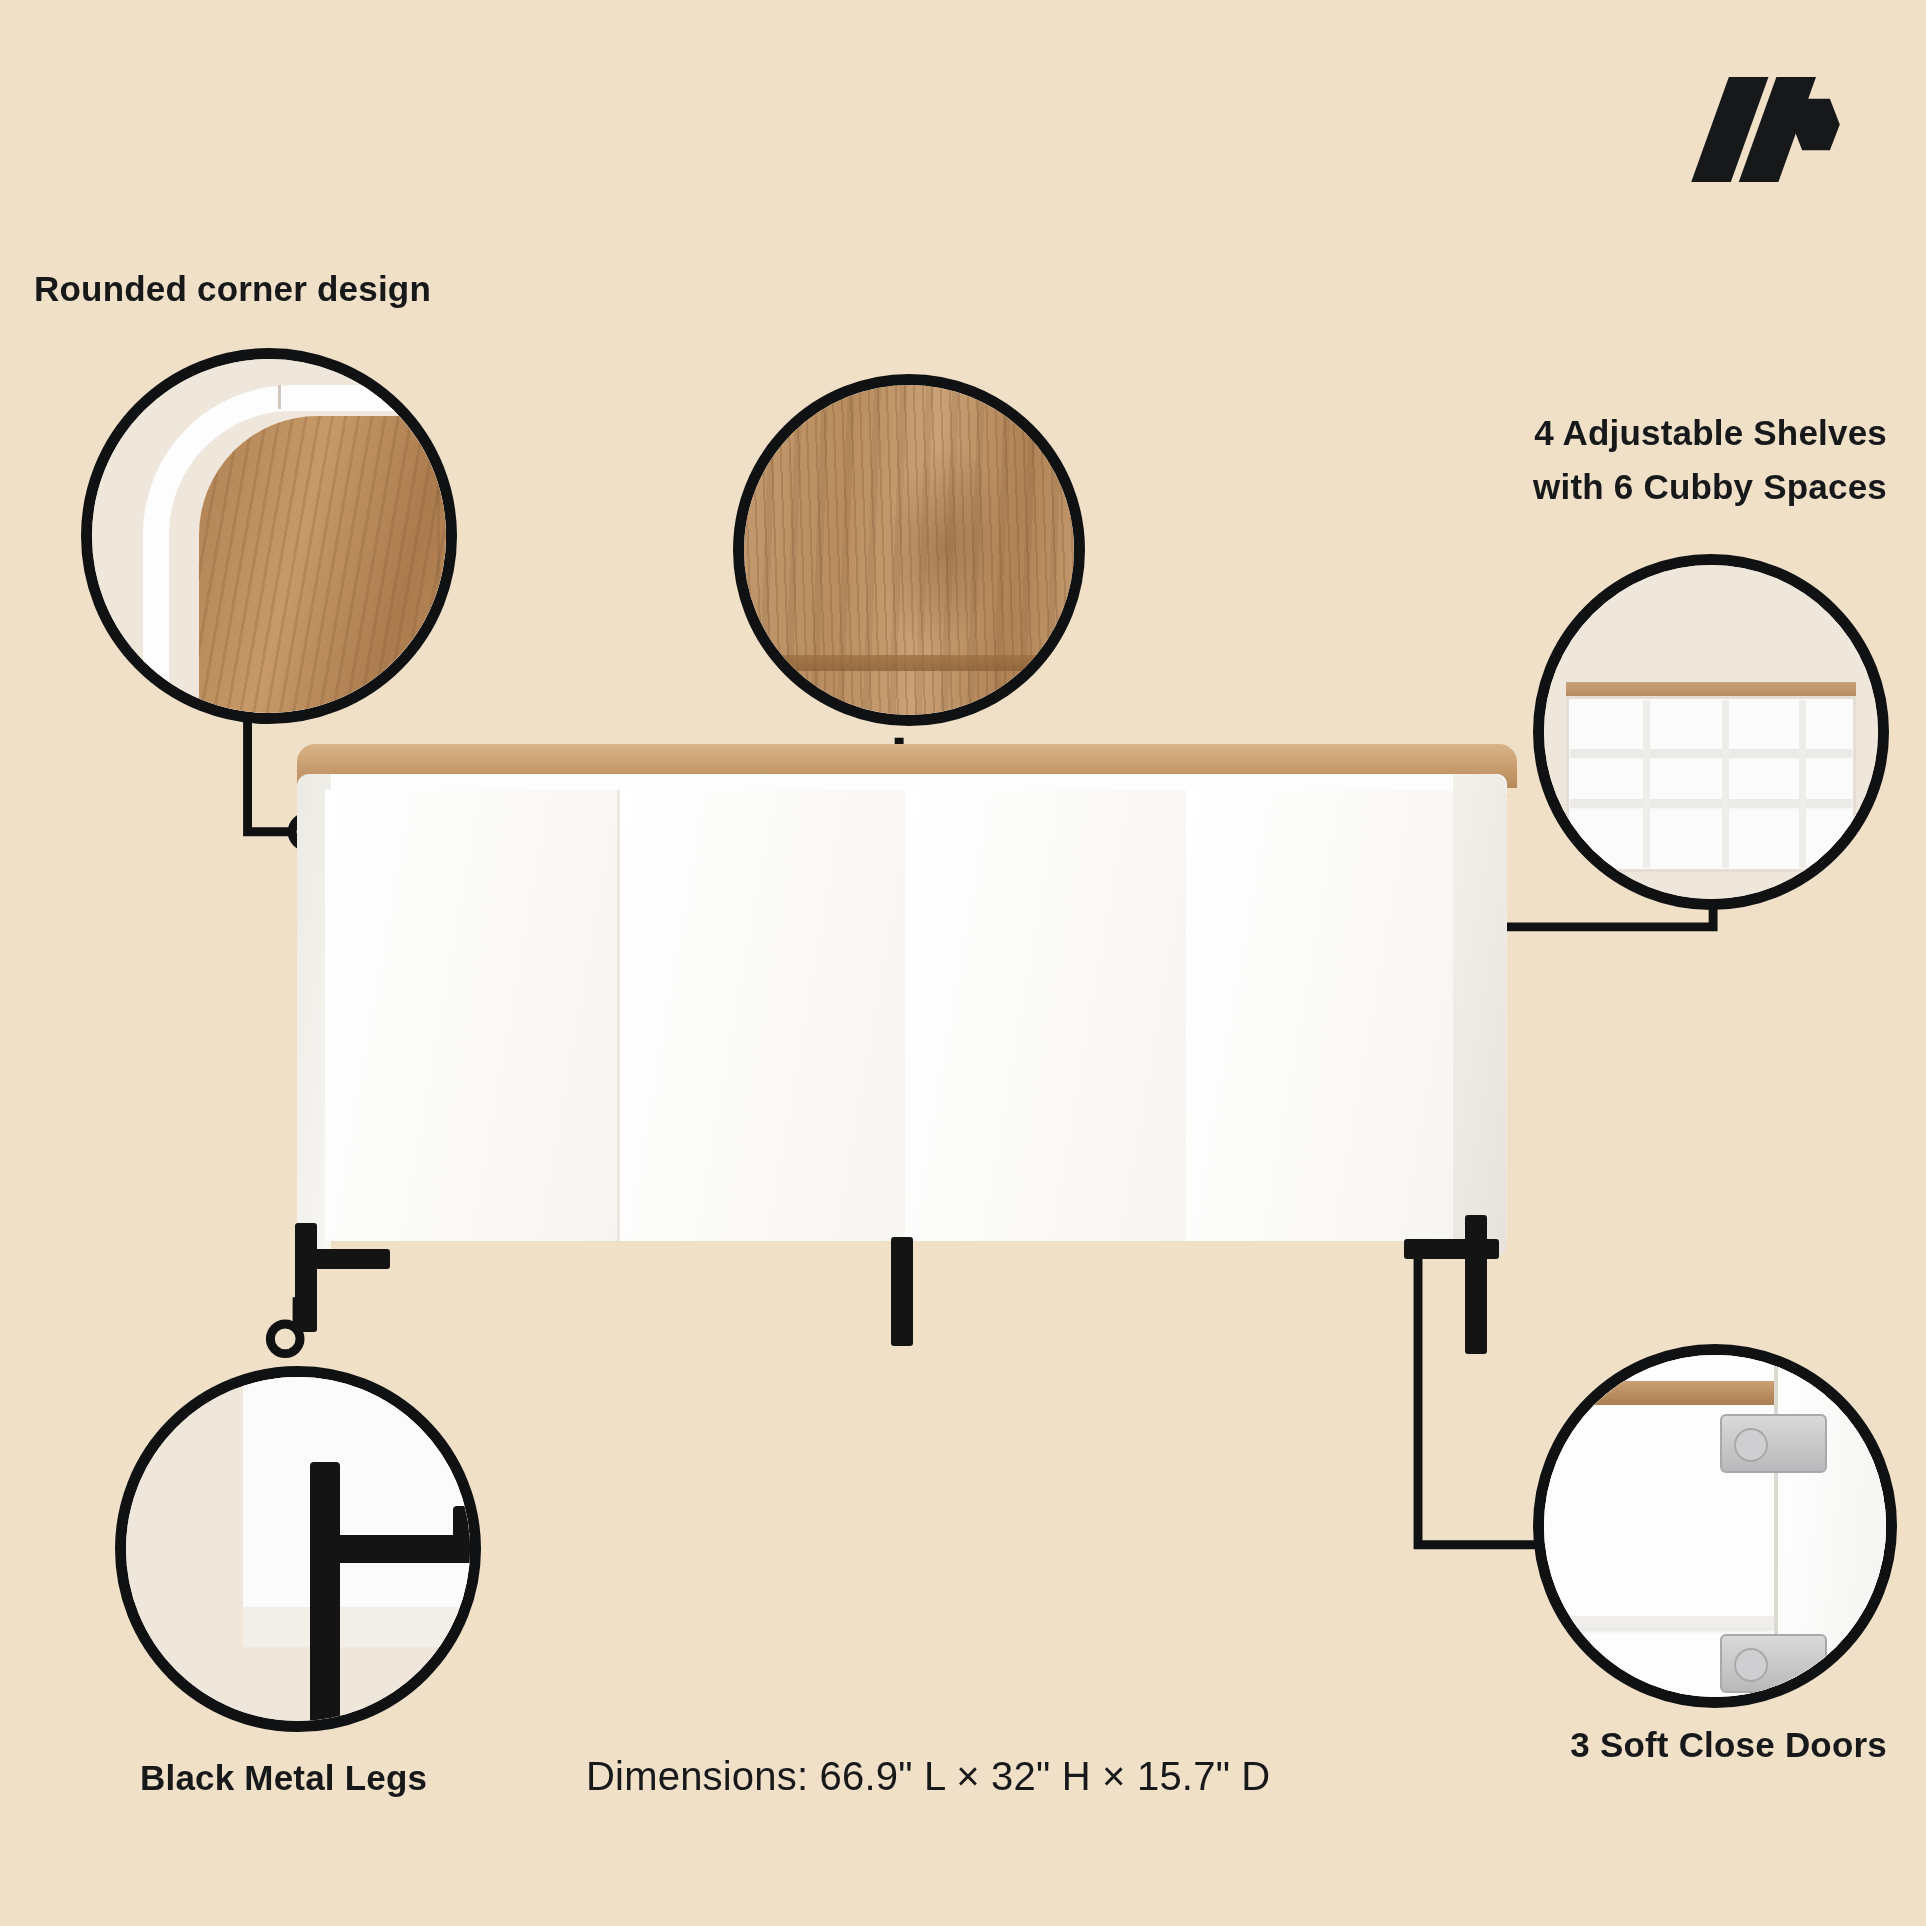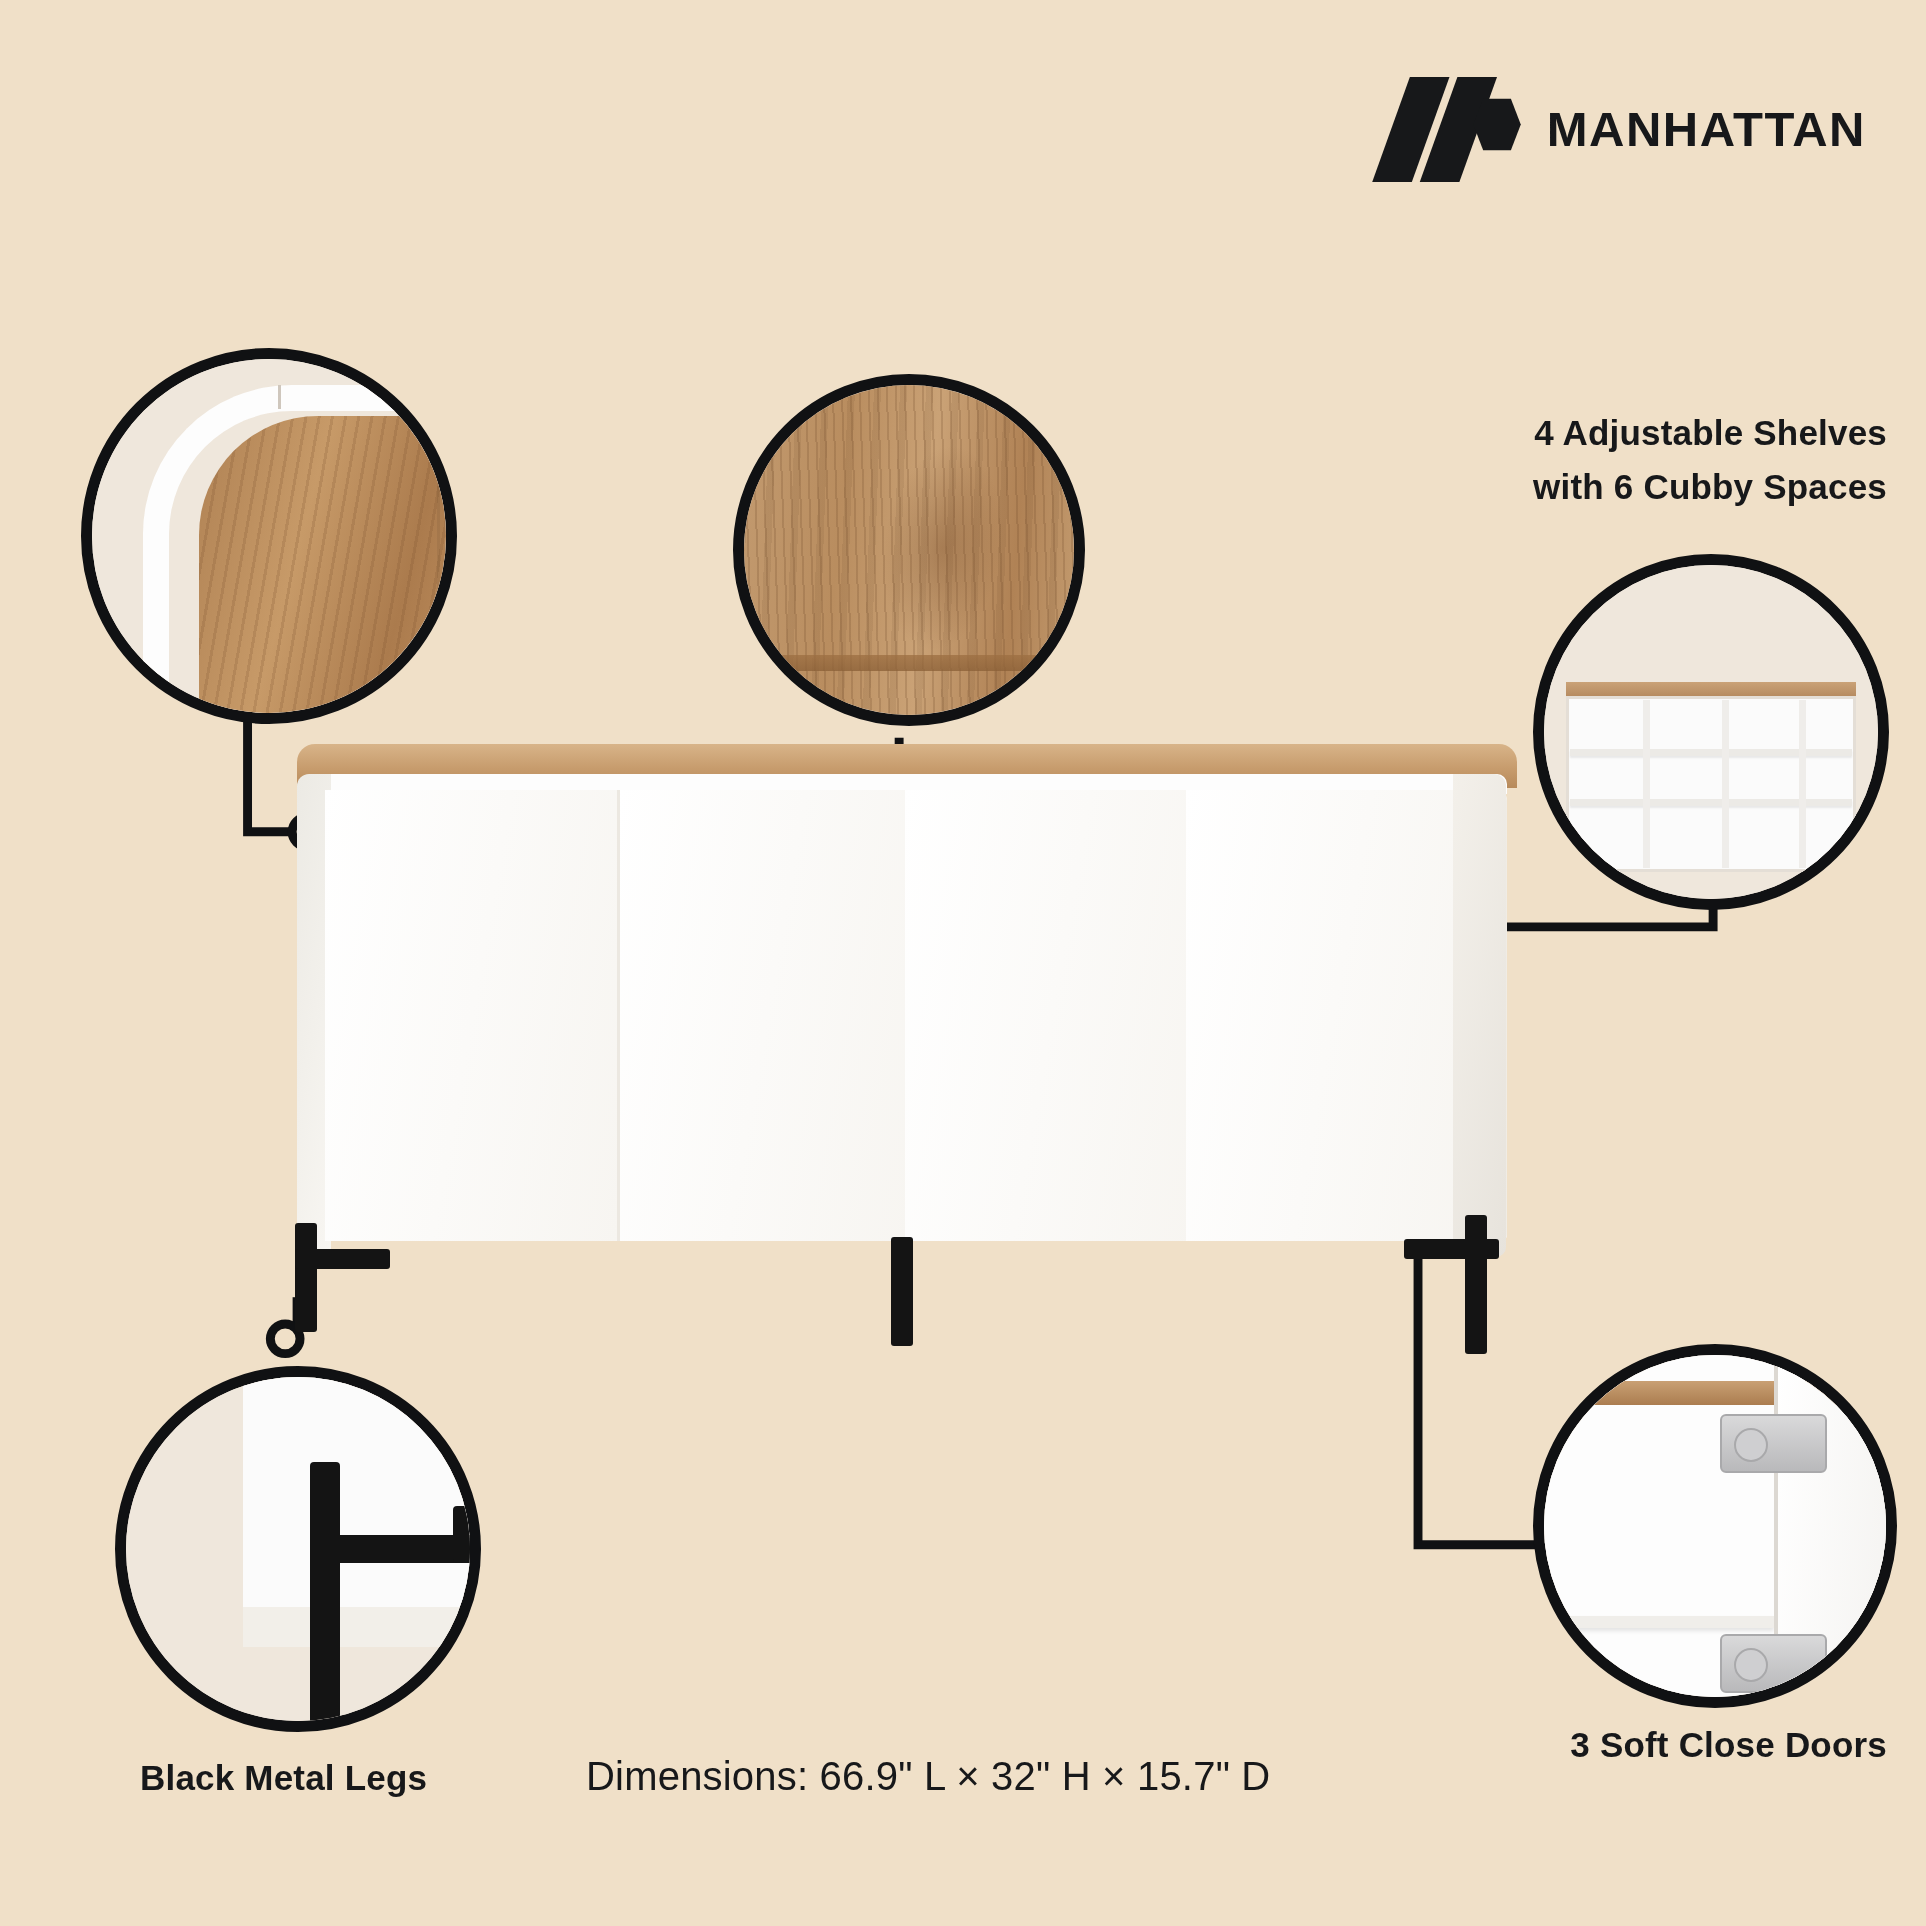--- a/index.html
+++ b/index.html
@@ -155,21 +155,20 @@
 
   <div class="brand">
     <div class="brand-mark">
       <svg viewBox="0 0 150 106" width="149" height="105">
         <polygon points="0,106 40,106 78,0 38,0" fill="#17181a"></polygon>
         <polygon points="48,106 88,106 126,0 86,0" fill="#17181a"></polygon>
         <polygon points="112,22 140,22 150,48 140,74 112,74 102,48" fill="#17181a"></polygon>
       </svg>
     </div>
     <div class="brand-text">
-      <div>MANHATTAN</div>
     </div>
   </div>
 
   <svg class="wires" viewBox="0 0 1946 1946" width="1927" height="1927">
 
     <path d="M250 720 L250 840 L307 840" fill="none" stroke="#101113" stroke-width="9"></path>
     <circle cx="310" cy="840" r="15" fill="#f0e0c8" stroke="#101113" stroke-width="9"></circle>
 
     <path d="M908 745 L908 782" fill="none" stroke="#101113" stroke-width="9"></path>
     <circle cx="908" cy="786" r="15" fill="#f0e0c8" stroke="#101113" stroke-width="9"></circle>
@@ -195,20 +194,21 @@
     <div class="door" style="left:889px"></div>
     <div class="rightcap"></div>
 
     <div class="leg" style="left:-2px;top:479px;width:22px;height:109px;"></div>
     <div class="leg" style="left:-2px;top:505px;width:95px;height:20px;"></div>
     <div class="leg" style="left:594px;top:493px;width:22px;height:109px;"></div>
     <div class="leg" style="left:1168px;top:471px;width:22px;height:139px;"></div>
     <div class="leg" style="left:1107px;top:495px;width:95px;height:20px;"></div>
   </div>
 
+  <div class="label" style="left:34px;top:269px;">Rounded corner design</div>
   <div class="bubble" id="b-corner" style="left:81px;top:348px;width:376px;height:376px;">
     <div class="inner">
       <div class="wood"></div>
       <div class="frame"></div>
       <div class="seam"></div>
     </div>
   </div>
 
   <div class="bubble" id="b-wood" style="left:733px;top:374px;width:352px;height:352px;">
     <div class="inner">

